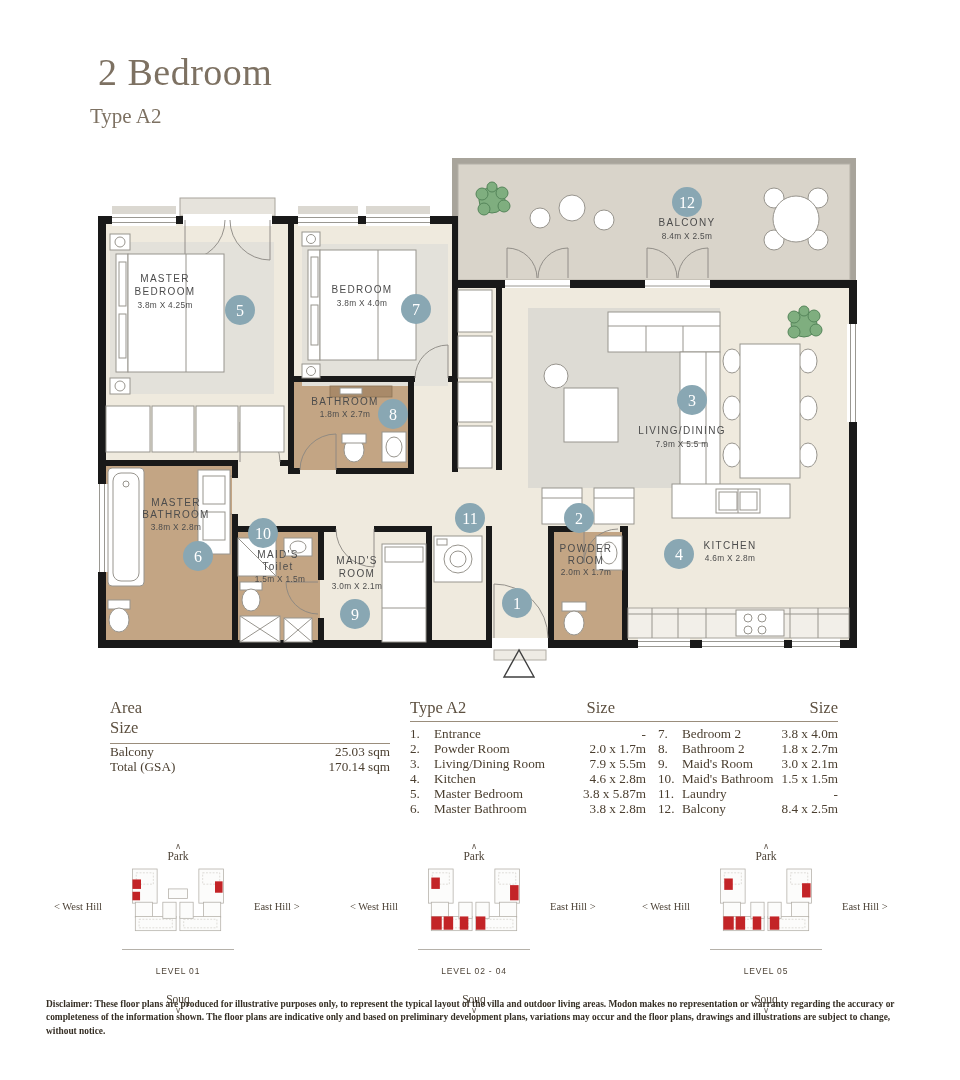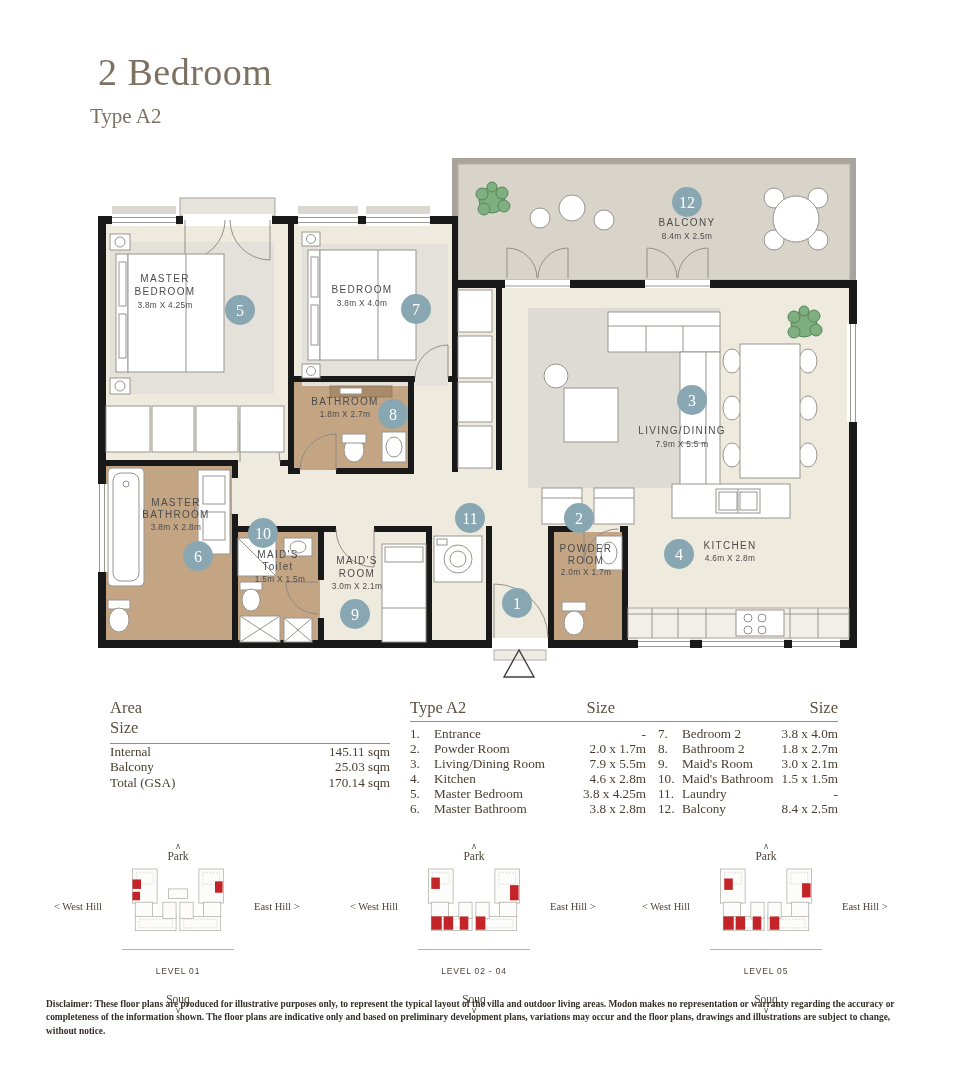--- a/index.html
+++ b/index.html
@@ -454,24 +454,20 @@
         </g>
     </g>
   </svg>
 
   <div class="area-table">
     <div class="thead">
       <span>Area</span>
       <span>Size</span>
     </div>
     <div class="trow">
-      <span>Internal</span>
-      <span>145.11 sqm</span>
-    </div>
-    <div class="trow">
       <span>Balcony</span>
       <span>25.03 sqm</span>
     </div>
     <div class="trow">
       <span>Total (GSA)</span>
       <span>170.14 sqm</span>
     </div>
   </div>
 
   <div class="type-table">
@@ -498,21 +494,21 @@
             <span class="sz">7.9 x 5.5m</span>
           </div>
         <div class="titem">
             <span class="no">4.</span>
             <span class="nm">Kitchen</span>
             <span class="sz">4.6 x 2.8m</span>
           </div>
         <div class="titem">
             <span class="no">5.</span>
             <span class="nm">Master Bedroom</span>
-            <span class="sz">3.8 x 4.25m</span>
+            <span class="sz">3.8 x 5.87m</span>
           </div>
         <div class="titem">
             <span class="no">6.</span>
             <span class="nm">Master Bathroom</span>
             <span class="sz">3.8 x 2.8m</span>
           </div>
       </div>
       <div class="tcol right">
         <div class="titem">
             <span class="no">7.</span>

